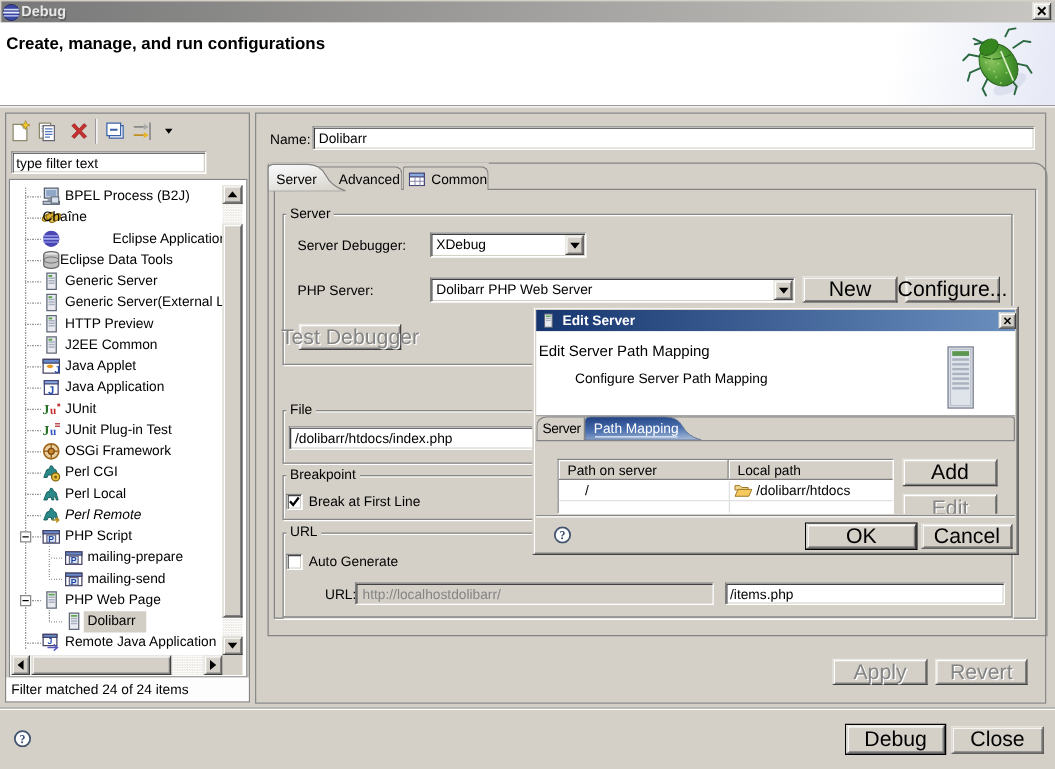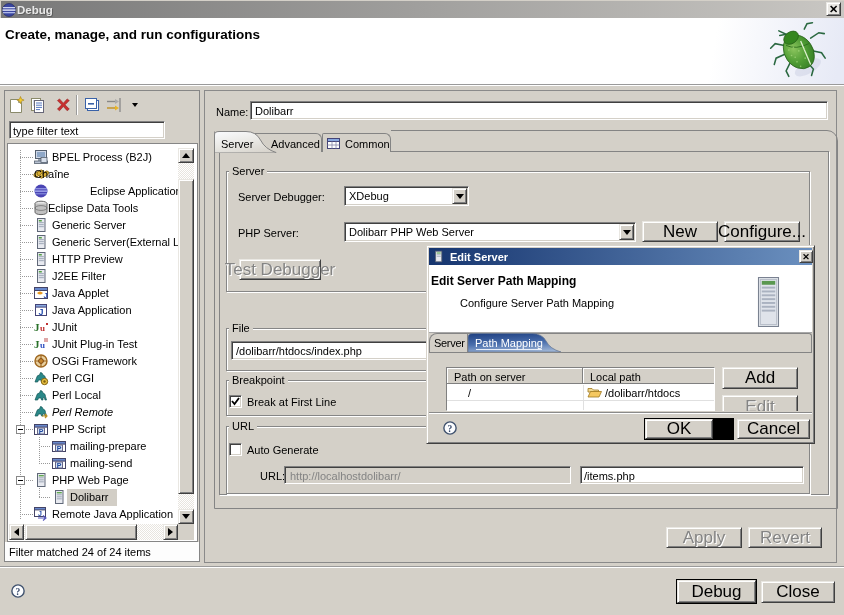--- a/index.html
+++ b/index.html
@@ -180,21 +180,21 @@
     </svg>
 <div class="abs" style="left:44px;top:109px;line-height:12px;">HTTP Preview</div>
 <div class="abs" style="left:12px;top:132px;width:13px;height:1px;background-image:repeating-linear-gradient(90deg,#999 0,#999 1px,#fff 1px,#fff 2px);"></div>
 <svg class="abs" style="left:25px;top:124px;" width="16" height="16" viewBox="0 0 16 16">
       <rect x="4.5" y="1.5" width="7.5" height="13" fill="#e8eaf0" stroke="#606878"></rect>
       <rect x="5.8" y="3" width="3" height="1.5" fill="#55a045"></rect>
       <rect x="5.8" y="5" width="5" height="1.2" fill="#aab2c0"></rect>
       <rect x="5.8" y="7" width="5" height="1.2" fill="#aab2c0"></rect>
       <rect x="5.8" y="9" width="5" height="1.2" fill="#aab2c0"></rect>
     </svg>
-<div class="abs" style="left:44px;top:126px;line-height:12px;">J2EE Filter</div>
+<div class="abs" style="left:44px;top:126px;line-height:12px;">J2EE Common</div>
 <div class="abs" style="left:12px;top:149px;width:13px;height:1px;background-image:repeating-linear-gradient(90deg,#999 0,#999 1px,#fff 1px,#fff 2px);"></div>
 <svg class="abs" style="left:25px;top:141px;" width="16" height="16" viewBox="0 0 16 16">
       <rect x="1.5" y="2.5" width="13" height="11" fill="#fff" stroke="#446"></rect>
       <rect x="1.5" y="2.5" width="13" height="3" fill="#6888cc" stroke="#446"></rect>
       <path d="M4 8 q3 -3 6 0 q-3 3 -6 0" fill="#e89820"></path>
       <text x="10.5" y="13" font-size="8" font-weight="bold" fill="#2244aa" font-family="Liberation Sans">J</text>
     </svg>
 <div class="abs" style="left:44px;top:143px;line-height:12px;">Java Applet</div>
 <div class="abs" style="left:12px;top:166px;width:13px;height:1px;background-image:repeating-linear-gradient(90deg,#999 0,#999 1px,#fff 1px,#fff 2px);"></div>
 <svg class="abs" style="left:25px;top:158px;" width="16" height="16" viewBox="0 0 16 16">
@@ -425,21 +425,21 @@
 <svg class="abs" style="left:432px;top:250px;" width="13" height="13" viewBox="0 0 16 16">
     <rect x="4.5" y="1.5" width="7.5" height="13" fill="#e8eaf0" stroke="#606878"></rect>
     <rect x="5.8" y="3" width="5" height="1.4" fill="#60a850"></rect>
     <rect x="5.8" y="5.2" width="5" height="1.2" fill="#aab2c0"></rect>
     <rect x="5.8" y="7.2" width="5" height="1.2" fill="#aab2c0"></rect>
   </svg>
 <div class="abs" style="left:450px;top:251px;font-weight:bold;color:#fff;">Edit Server</div>
 <div class="abs raised btntext" style="left:799px;top:250px;width:14px;height:13px;font-size:9px;font-weight:bold;">✕</div>
 
 <div class="abs" style="left:429px;top:265px;width:383px;height:67px;background:#fff;"></div>
-<div class="abs" style="left:431px;top:274px;font-weight:bold;font-size:12px;">Edit Server Path Mapping</div>
+<div class="abs" style="left:431px;top:274px;font-weight:normal;font-size:12px;">Edit Server Path Mapping</div>
 <div class="abs" style="left:460px;top:297px;">Configure Server Path Mapping</div>
 <svg class="abs" style="left:757px;top:275px;" width="23" height="54" viewBox="0 0 24 54">
   <rect x="1.5" y="1.5" width="21" height="51" fill="#dfe3ea" stroke="#707888"></rect>
   <rect x="3.5" y="3.5" width="17" height="47" fill="none" stroke="#b8bec8"></rect>
   <rect x="5" y="5" width="14" height="4" fill="#5a9850"></rect>
   <rect x="5" y="11" width="14" height="2" fill="#aab2c0"></rect>
   <rect x="5" y="15" width="14" height="2" fill="#aab2c0"></rect>
   <rect x="5" y="19" width="14" height="2" fill="#aab2c0"></rect>
   <rect x="5" y="23" width="14" height="2" fill="#aab2c0"></rect>
   <rect x="5" y="27" width="14" height="2" fill="#aab2c0"></rect>
@@ -484,14 +484,14 @@
   <div class="raised btntext disab" style="width:76px;height:24px;">Edit</div>
 </div>
 
 <div class="abs" style="left:429px;top:412px;width:383px;height:1px;background:#8a8a8a;"></div>
 <div class="abs" style="left:429px;top:413px;width:383px;height:1px;background:#fff;"></div>
 <svg class="abs" style="left:443px;top:421px;" width="14" height="14" viewBox="0 0 16 16">
   <circle cx="8" cy="8" r="7" fill="#fcfdff" stroke="#41536f" stroke-width="1.6"></circle>
   <text x="8" y="12" text-anchor="middle" font-size="11" font-weight="bold" fill="#36486a" font-family="Liberation Serif">?</text>
 </svg>
 <div class="abs" style="left:644px;top:418px;width:90px;height:22px;background:#000;"></div>
-<div class="abs raised btntext" style="left:645px;top:419px;width:68px;height:20px;">OK</div>
+<div class="abs raised btntext" style="left:645px;top:419px;width:88px;height:20px;">OK</div>
 <div class="abs raised btntext" style="left:737px;top:419px;width:73px;height:20px;">Cancel</div>
 
 </body></html>

